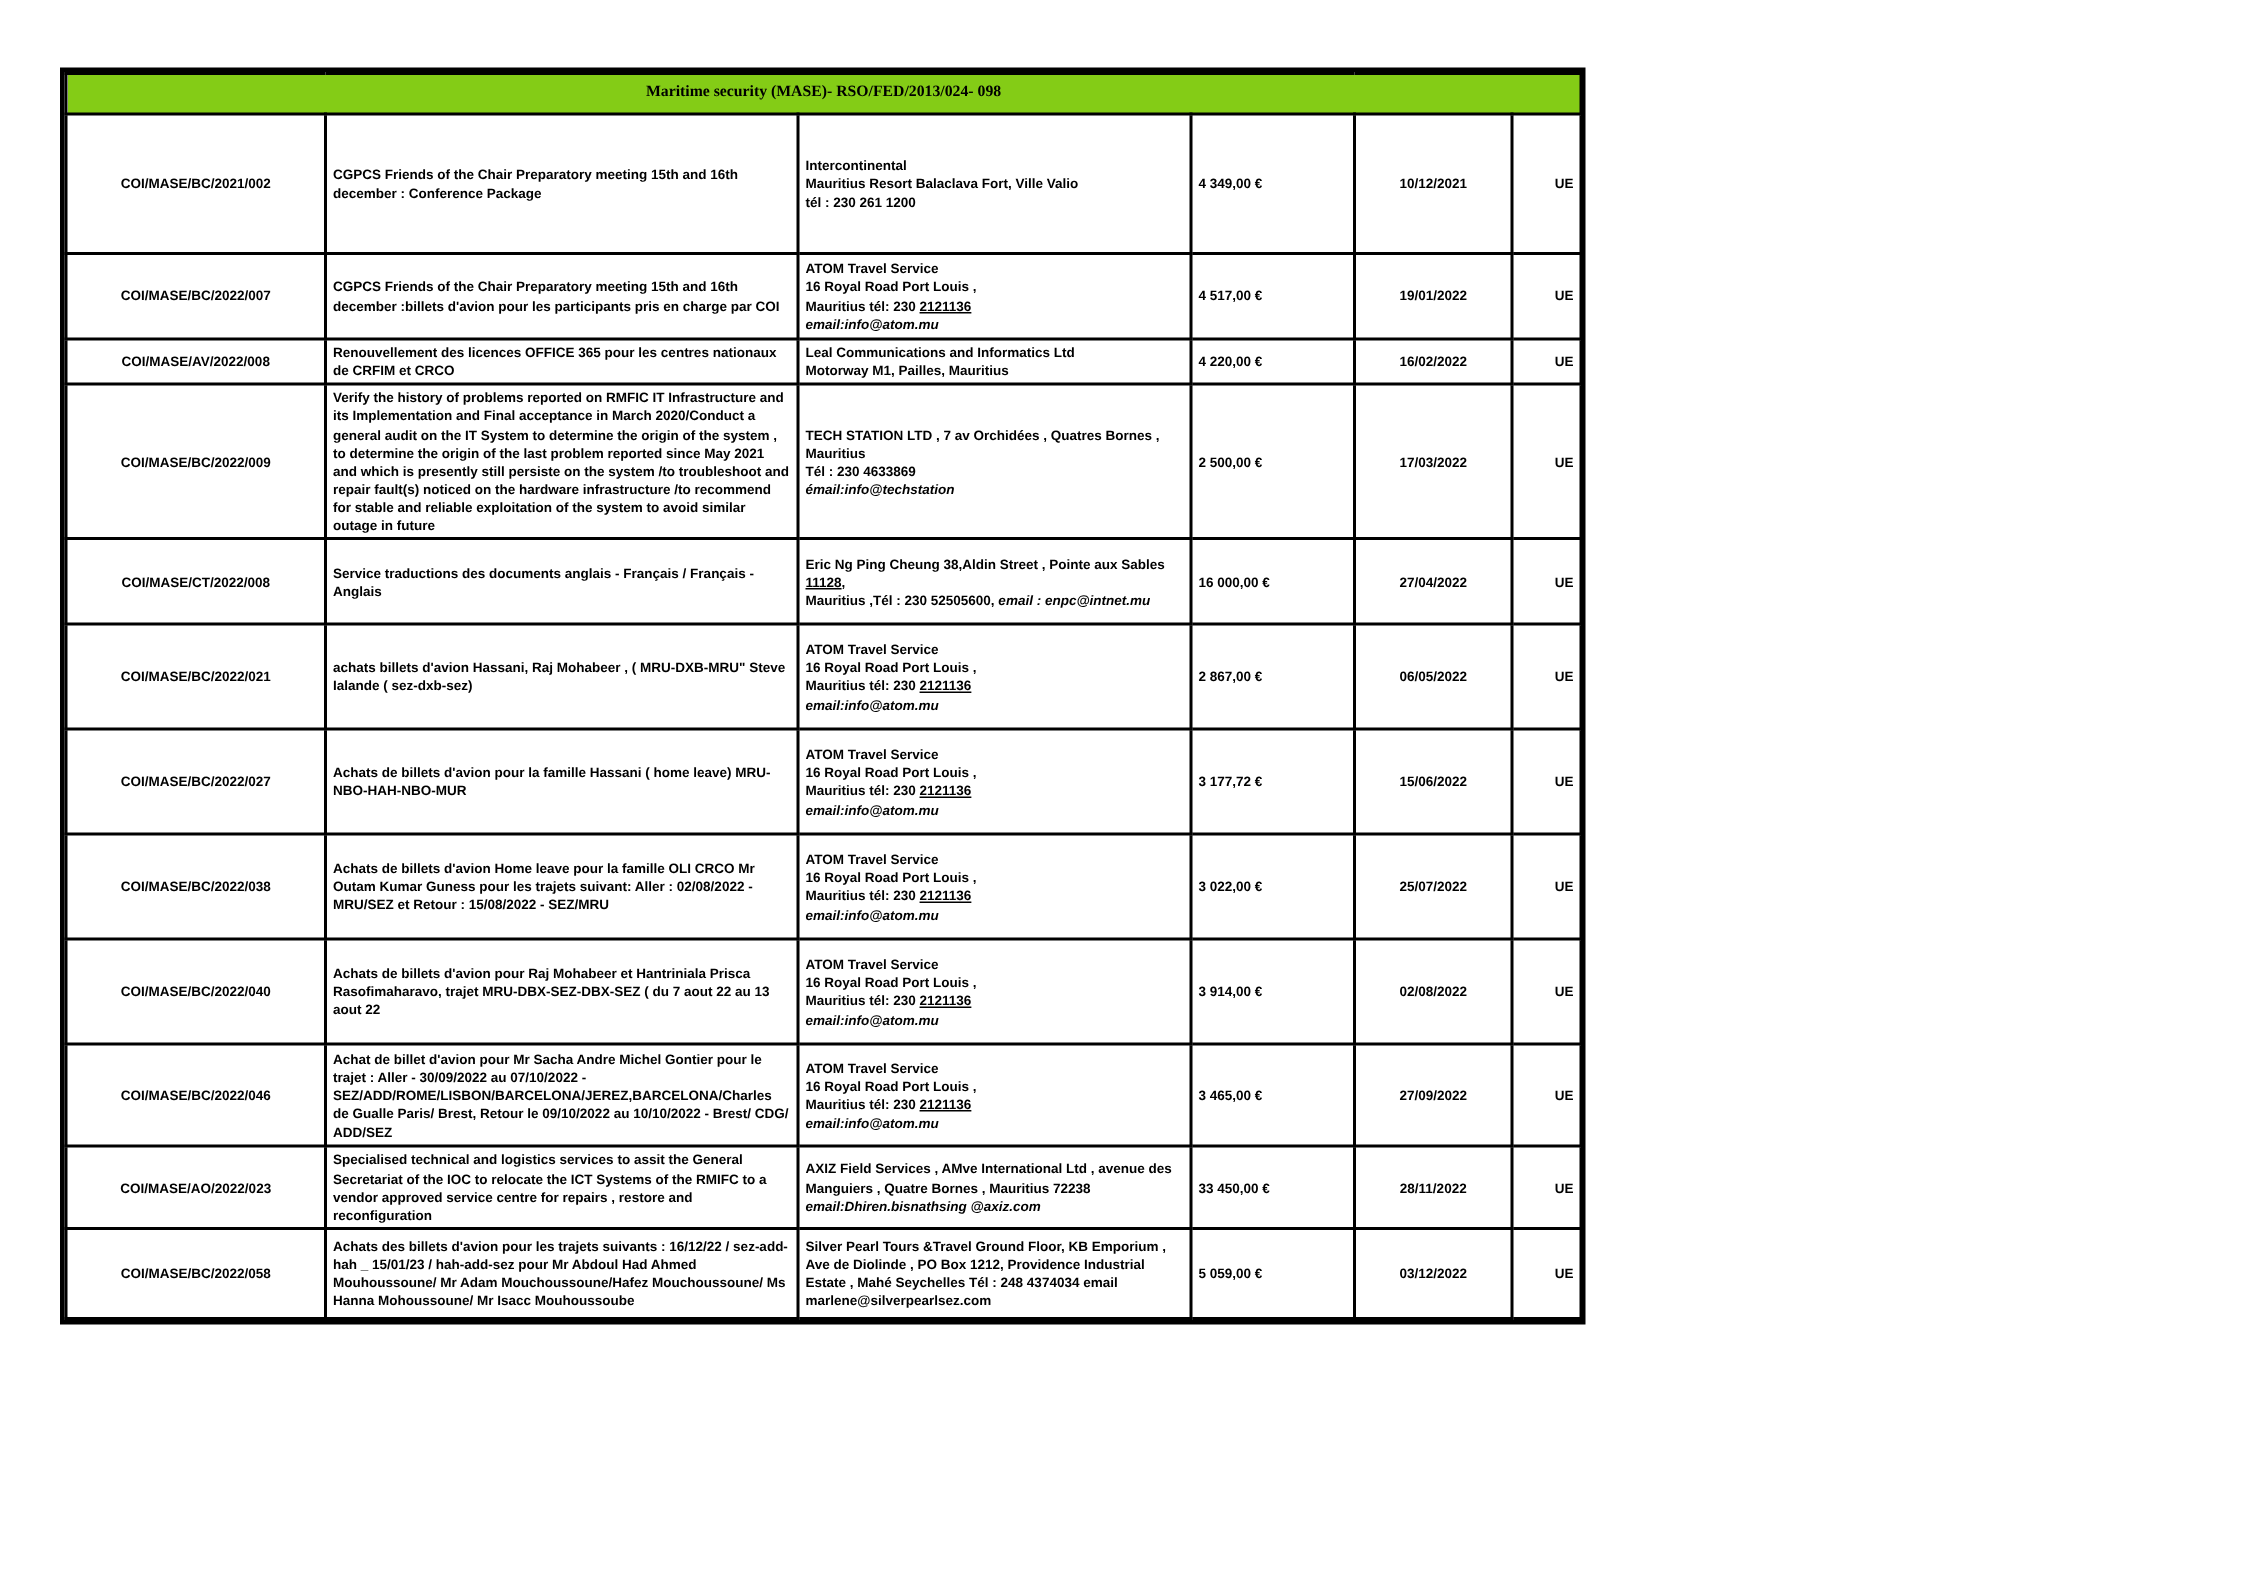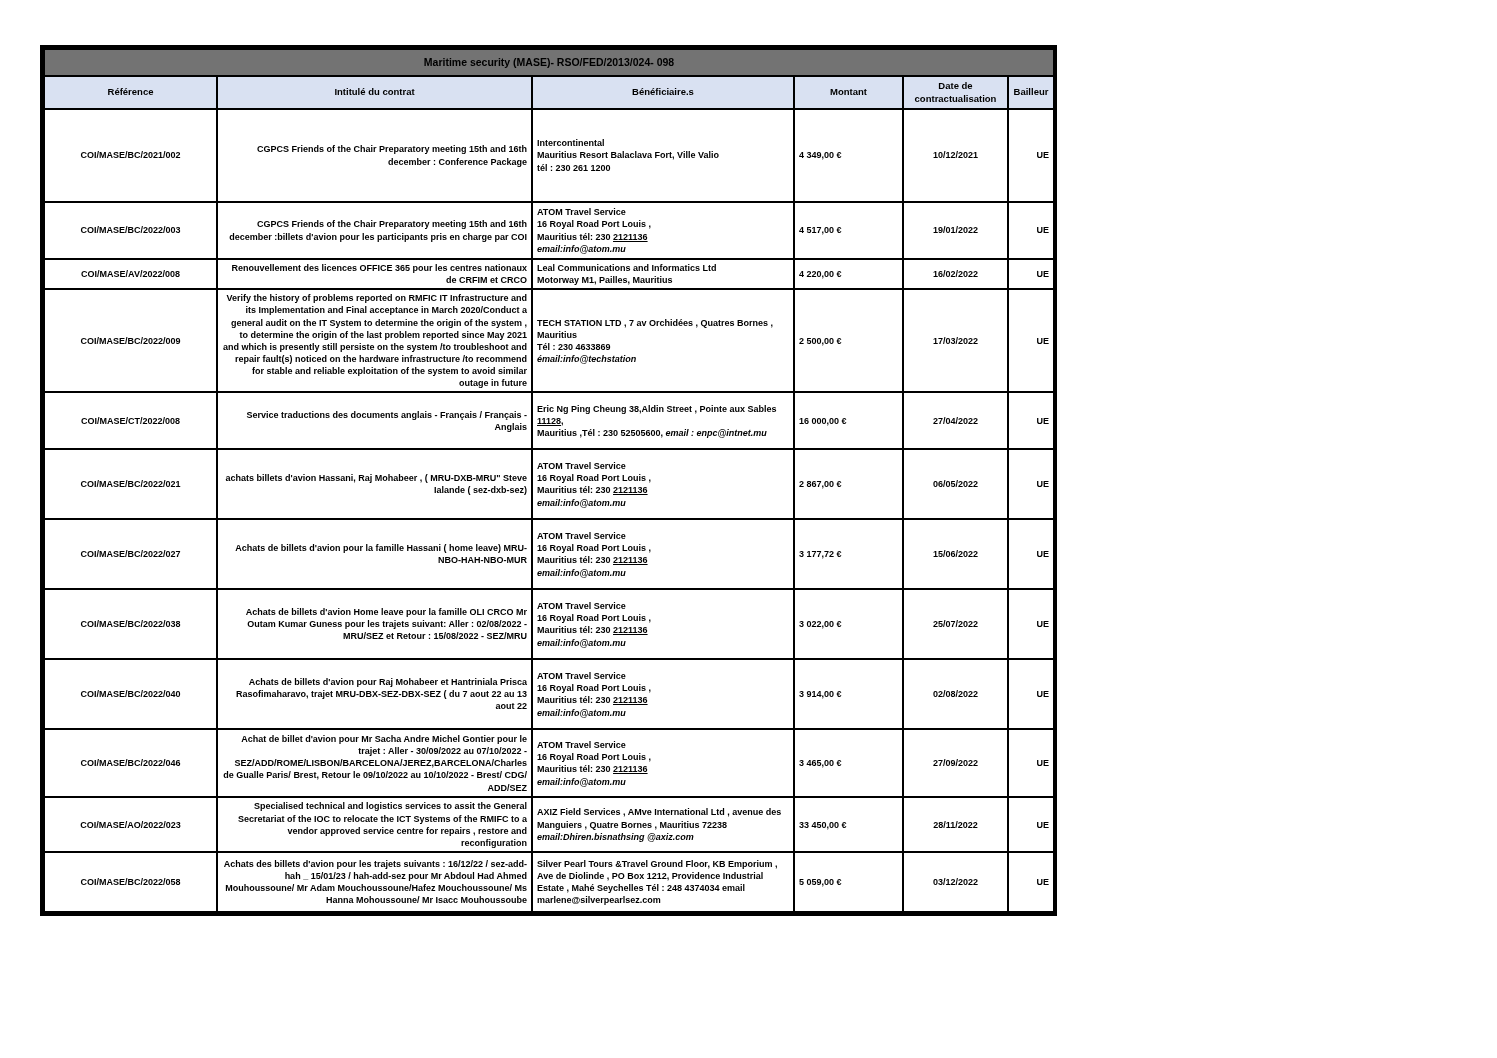--- a/index.html
+++ b/index.html
@@ -26,21 +26,21 @@
   .title-cell{
     text-align:center;
     font-size:10.5px;
     padding:6px 2px;
   }
   th.colhead{
     text-align:center;
     font-size:9.5px;
   }
   td.c-ref{text-align:center;}
-  td.c-contract{text-align:right;}
+  td.c-contract{text-align:left;}
   td.c-ben{text-align:left;}
   td.c-amount{text-align:left;}
   td.c-date{text-align:center;}
   td.c-funder{text-align:right;}
   .seg-i{font-style:italic;margin-top:34px;}
   .seg-u{text-decoration:underline;}
 </style>
 </head>
 <body>
 
@@ -49,46 +49,38 @@
     <colgroup>
       <col style="width:173px">
       <col style="width:315px">
       <col style="width:262px">
       <col style="width:109px">
       <col style="width:105px">
       <col style="width:46px">
     </colgroup>
     <thead>
       <tr style="height:27px;">
-        <td class="title-cell" colspan="6" style="background: #737373; color: rgb(0, 0, 0);">Maritime security (MASE)- RSO/FED/2013/024- 098</td>
-      </tr>
-      <tr style="height:33px;">
-        <th class="colhead" style="background: rgb(217, 225, 242);">Référence</th>
-        <th class="colhead" style="background: rgb(217, 225, 242);">Intitulé du contrat</th>
-        <th class="colhead" style="background: rgb(217, 225, 242);">Bénéficiaire.s</th>
-        <th class="colhead" style="background: rgb(217, 225, 242);">Montant</th>
-        <th class="colhead" style="background: rgb(217, 225, 242);">Date de contractualisation</th>
-        <th class="colhead" style="background: rgb(217, 225, 242);">Bailleur</th>
+        <td class="title-cell" colspan="6" style="background: #84cc16; color: rgb(0, 0, 0); font-family: Liberation Serif, serif;">Maritime security (MASE)- RSO/FED/2013/024- 098</td>
       </tr>
     </thead>
     <tbody>
         <tr style="height: 93px;">
     <td class="c-ref">COI/MASE/BC/2021/002</td>
     <td class="c-contract">CGPCS Friends of the Chair Preparatory meeting 15th and 16th december : Conference Package</td>
     <td class="c-ben">
             <div><span>Intercontinental</span></div>
             <div><span>Mauritius Resort Balaclava Fort, Ville Valio</span></div>
             <div><span>tél : 230 261 1200</span></div>
           </td>
     <td class="c-amount">4 349,00 €</td>
     <td class="c-date">10/12/2021</td>
     <td class="c-funder">UE</td>
   </tr>
         <tr style="height: 57px;">
-    <td class="c-ref">COI/MASE/BC/2022/003</td>
+    <td class="c-ref">COI/MASE/BC/2022/007</td>
     <td class="c-contract">CGPCS Friends of the Chair Preparatory meeting 15th and 16th december :billets d'avion pour les participants pris en charge par COI</td>
     <td class="c-ben">
             <div><span>ATOM Travel Service</span></div>
             <div><span>16 Royal Road   Port Louis ,</span></div>
             <div><span> Mauritius  tél: 230 </span><span class="seg-u">2121136</span></div>
             <div><span class="seg-i">email:info@atom.mu</span></div>
           </td>
     <td class="c-amount">4 517,00 €</td>
     <td class="c-date">19/01/2022</td>
     <td class="c-funder">UE</td>

